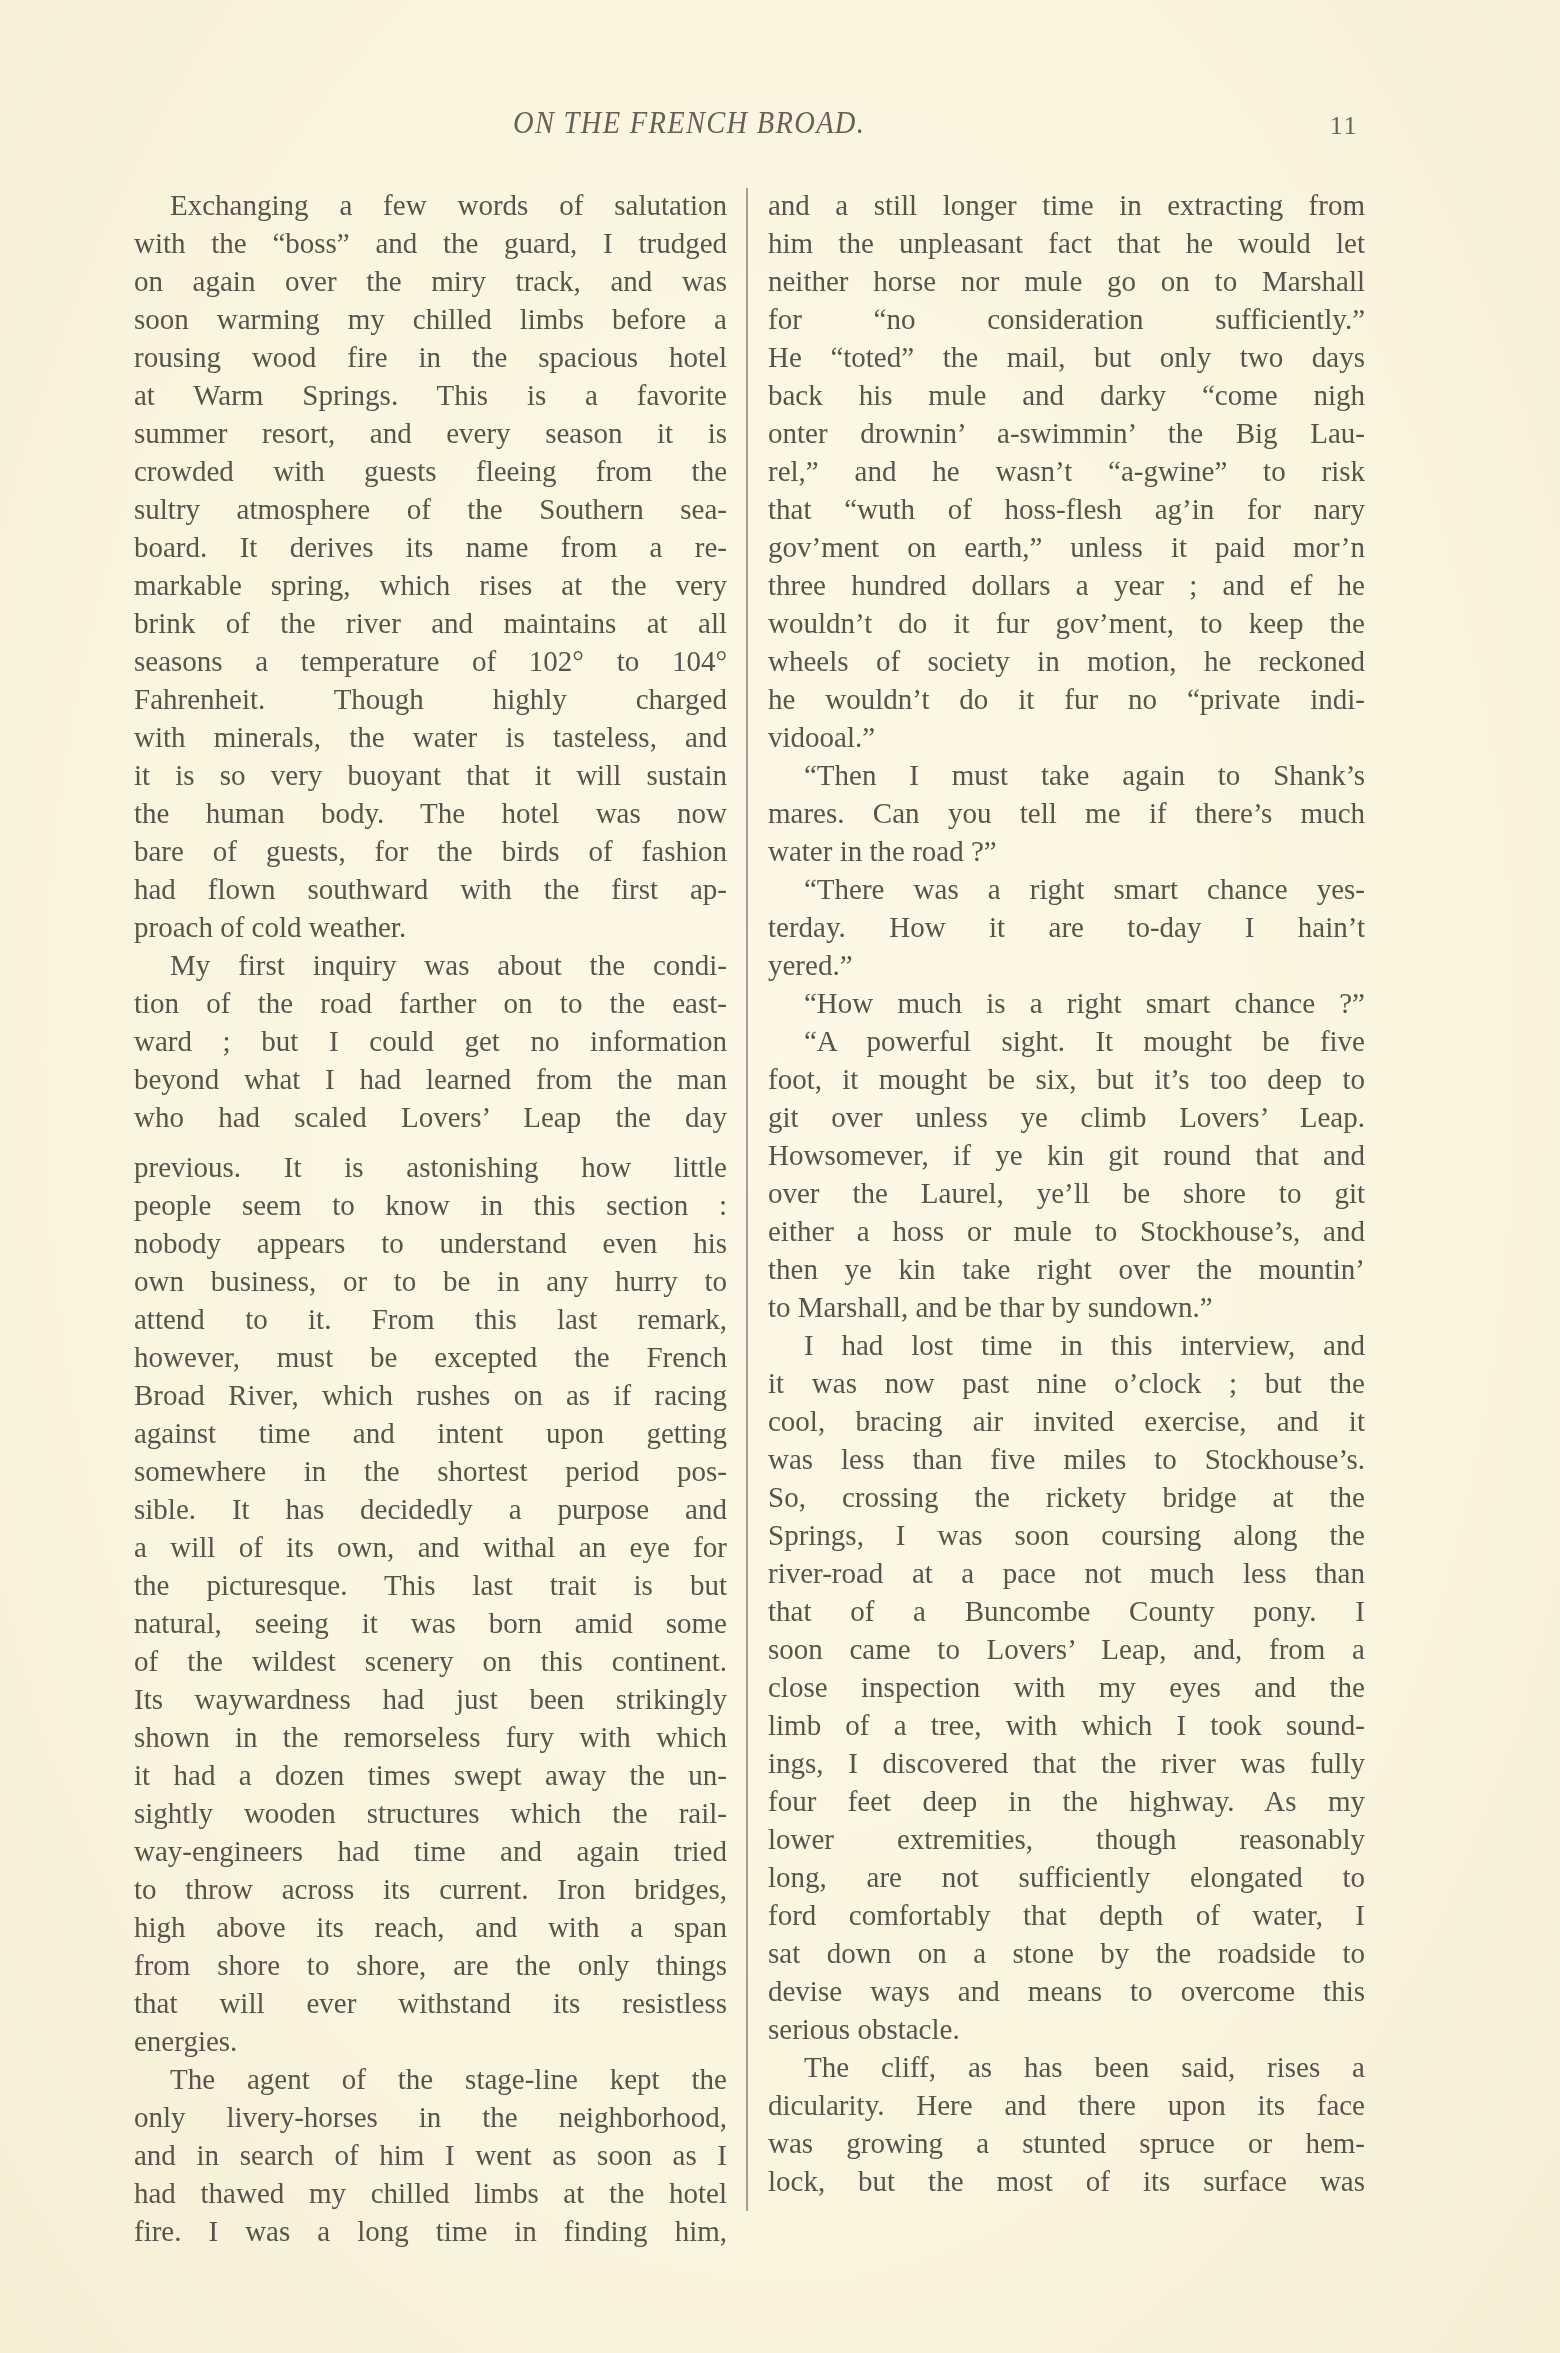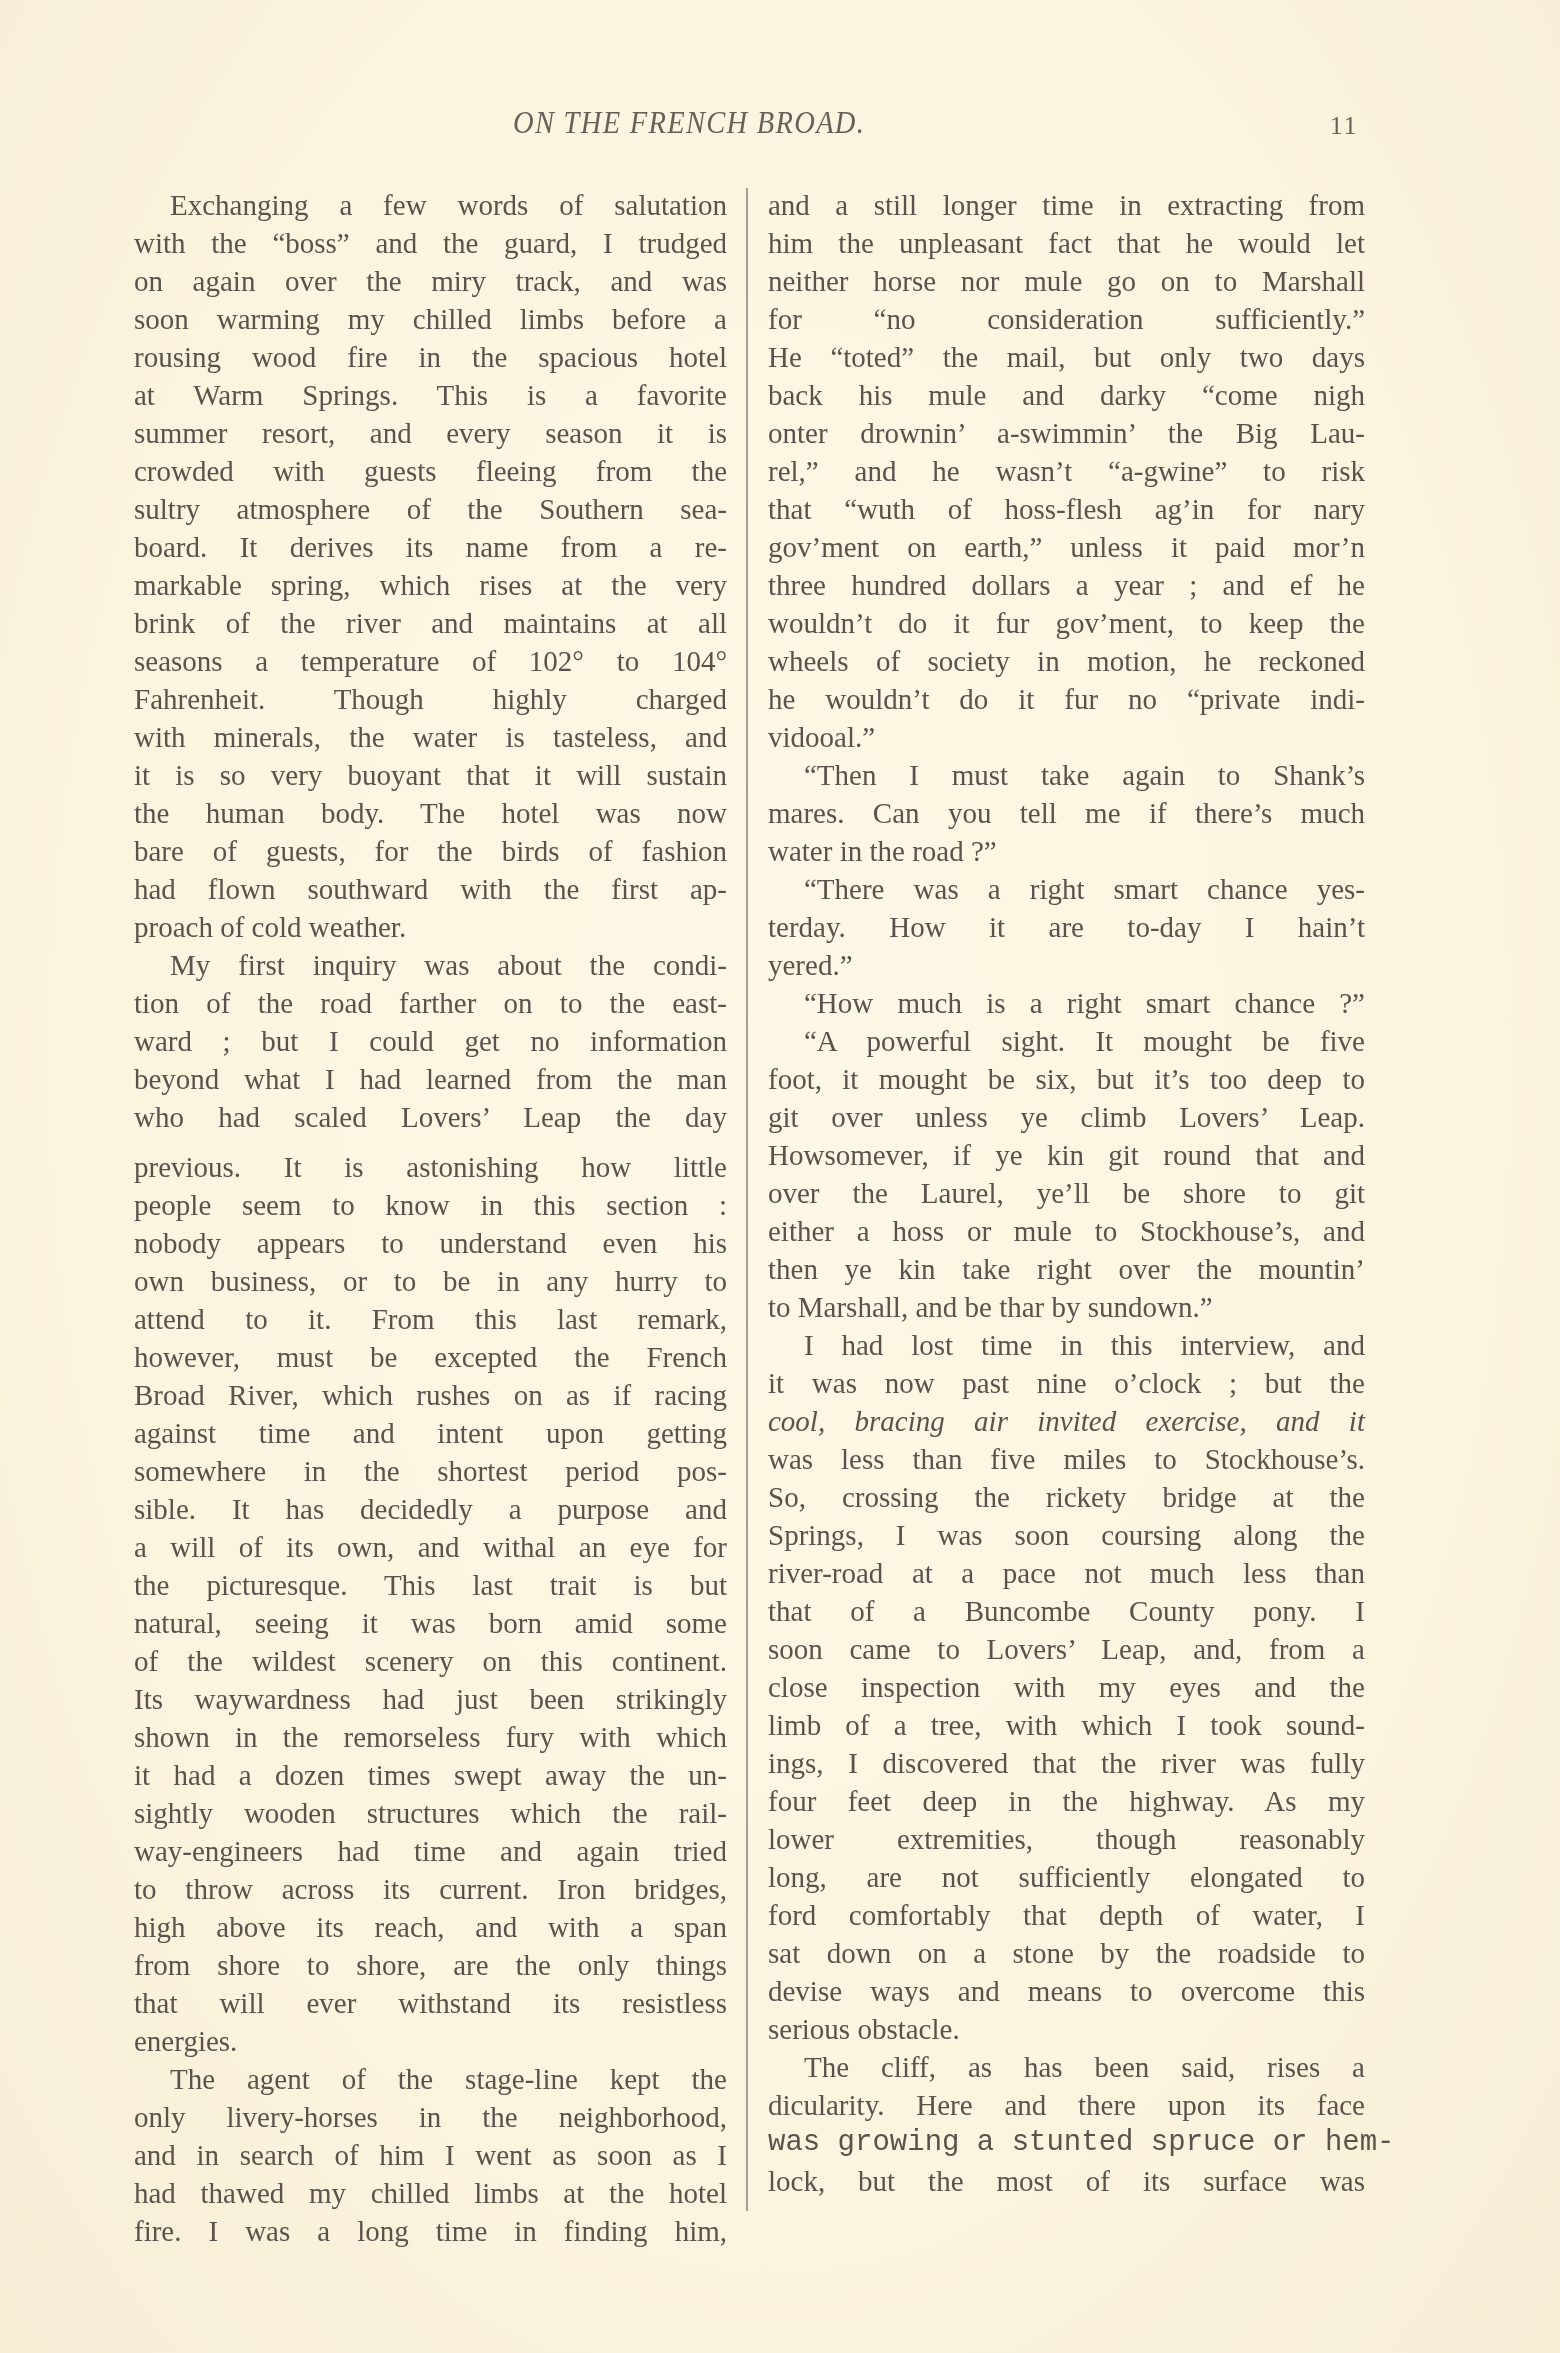--- a/index.html
+++ b/index.html
@@ -132,35 +132,35 @@
     <span class="line indent" style="white-space: nowrap;">“A powerful sight.  It mought be five</span>
     <span class="line" style="white-space: nowrap;">foot, it mought be six, but it’s too deep to</span>
     <span class="line" style="white-space: nowrap;">git over unless ye climb Lovers’ Leap.</span>
     <span class="line" style="white-space: nowrap;">Howsomever, if ye kin git round that and</span>
     <span class="line" style="white-space: nowrap;">over the Laurel, ye’ll be shore to git</span>
     <span class="line" style="white-space: nowrap;">either a hoss or mule to Stockhouse’s, and</span>
     <span class="line" style="white-space: nowrap;">then ye kin take right over the mountin’</span>
     <span class="line last" style="white-space: nowrap;">to Marshall, and be thar by sundown.”</span>
     <span class="line indent" style="white-space: nowrap;">I had lost time in this interview, and</span>
     <span class="line" style="white-space: nowrap;">it was now past nine o’clock ; but the</span>
-    <span class="line" style="white-space: nowrap; font-style: italic;">cool, bracing air invited exercise, and it</span>
+    <span class="line" style="white-space: nowrap;">cool, bracing air invited exercise, and it</span>
     <span class="line" style="white-space: nowrap;">was less than five miles to Stockhouse’s.</span>
     <span class="line" style="white-space: nowrap;">So, crossing the rickety bridge at the</span>
     <span class="line" style="white-space: nowrap;">Springs, I was soon coursing along the</span>
     <span class="line" style="white-space: nowrap;">river-road at a pace not much less than</span>
     <span class="line" style="white-space: nowrap;">that of a Buncombe County pony.  I</span>
     <span class="line" style="white-space: nowrap;">soon came to Lovers’ Leap, and, from a</span>
     <span class="line" style="white-space: nowrap;">close inspection with my eyes and the</span>
     <span class="line" style="white-space: nowrap;">limb of a tree, with which I took sound-</span>
     <span class="line" style="white-space: nowrap;">ings, I discovered that the river was fully</span>
     <span class="line" style="white-space: nowrap;">four feet deep in the highway.  As my</span>
     <span class="line" style="white-space: nowrap;">lower extremities, though reasonably</span>
     <span class="line" style="white-space: nowrap;">long, are not sufficiently elongated to</span>
     <span class="line" style="white-space: nowrap;">ford comfortably that depth of water, I</span>
     <span class="line" style="white-space: nowrap;">sat down on a stone by the roadside to</span>
     <span class="line" style="white-space: nowrap;">devise ways and means to overcome this</span>
     <span class="line last" style="white-space: nowrap;">serious obstacle.</span>
     <span class="line indent" style="white-space: nowrap;">The cliff, as has been said, rises a</span>
     <span class="line" style="white-space: nowrap;">dicularity.  Here and there upon its face</span>
-    <span class="line" style="white-space: nowrap; font-family: Liberation Mono, monospace;">was growing a stunted spruce or hem-</span>
+    <span class="line" style="white-space: nowrap;">was growing a stunted spruce or hem-</span>
     <span class="line" style="white-space: nowrap;">lock, but the most of its surface was</span>
   </div>
 
 
 </body></html>

